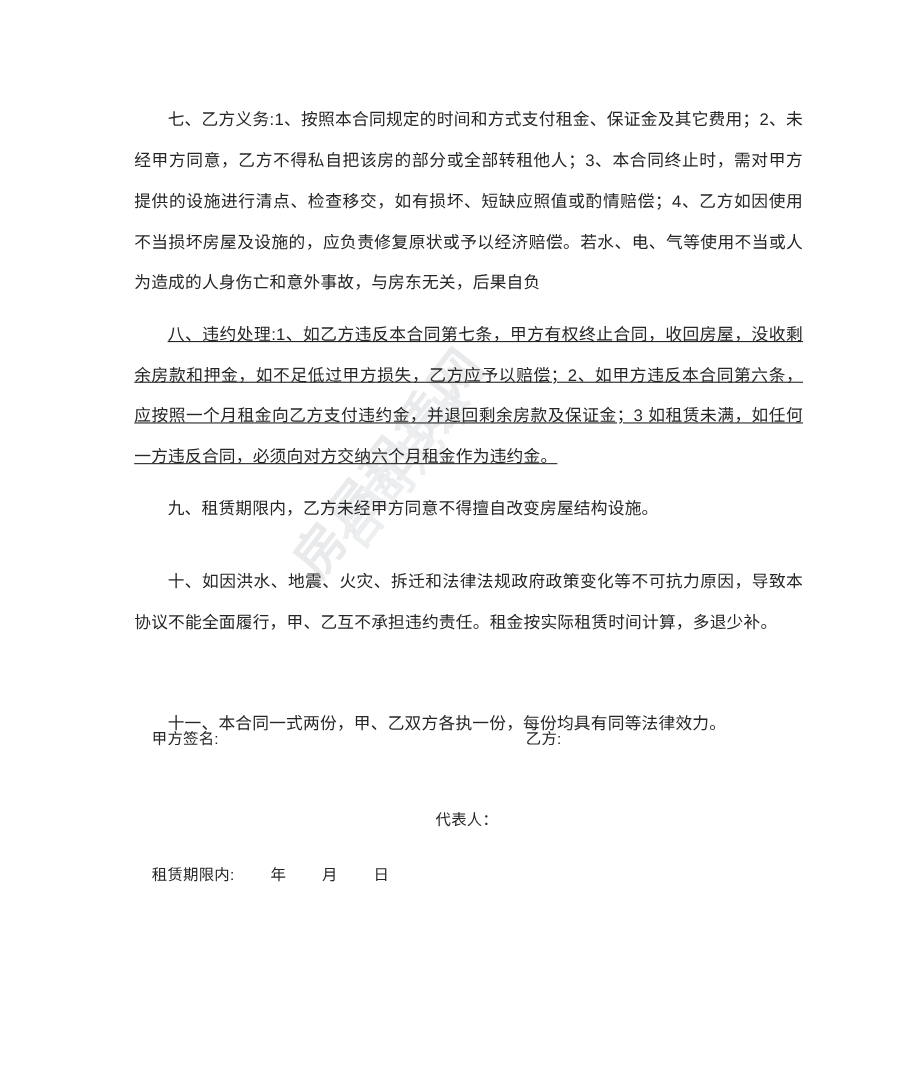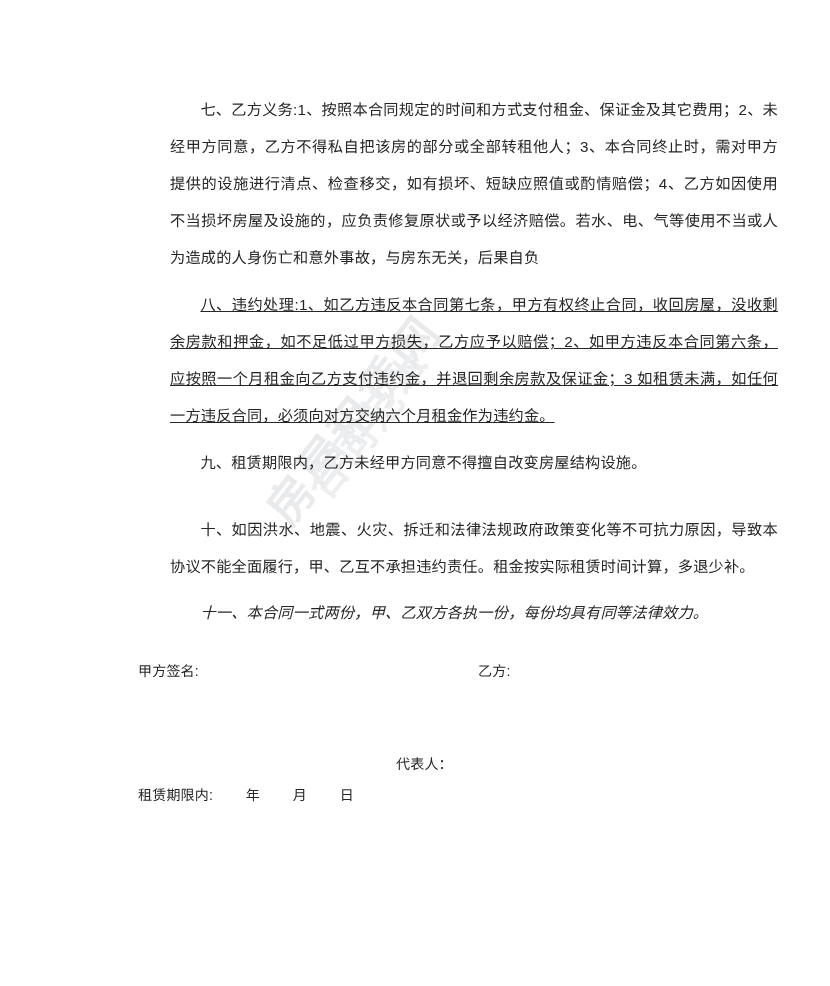--- a/index.html
+++ b/index.html
@@ -51,41 +51,40 @@
     position: absolute;
     left: 122px;
     width: 608px;
     color: #262626;
     font-size: 15.2px;
     line-height: 37px;
     text-align: justify;
     text-justify: inter-ideograph;
     text-indent: 2em;
     letter-spacing: 0.2px;
-    margin-left: 48px;
   }
 
   .para-7  { top: 76px; }
   .para-8  { top: 271px; text-decoration: underline; }
   .para-9  { top: 429px; }
   .para-10 { top: 496px; }
-  .para-11 { top: 579px; font-style: italic; }
+  .para-11 { top: 625px; }
 
   
   .sig-row {
     position: absolute;
     color: #262626;
     font-size: 14px;
     line-height: 30px;
     letter-spacing: 0.2px;
     white-space: pre;
   }
   .sig-party-a   { left: 138px; top: 656px; }
   .sig-party-b   { left: 434px; top: 656px; margin-left: 44px; }
-  .sig-rep       { left: 396px; top: 749px; }
+  .sig-rep       { left: 396px; top: 730px; }
   .sig-date      { left: 138px; top: 780px; }
 </style>
 </head>
 <body>
 
 <div id="page">
 
   <div id="watermark-layer">
     <div class="watermark wm-a">房屋租赁网</div>
     <div class="watermark wm-b">合同范本</div>

